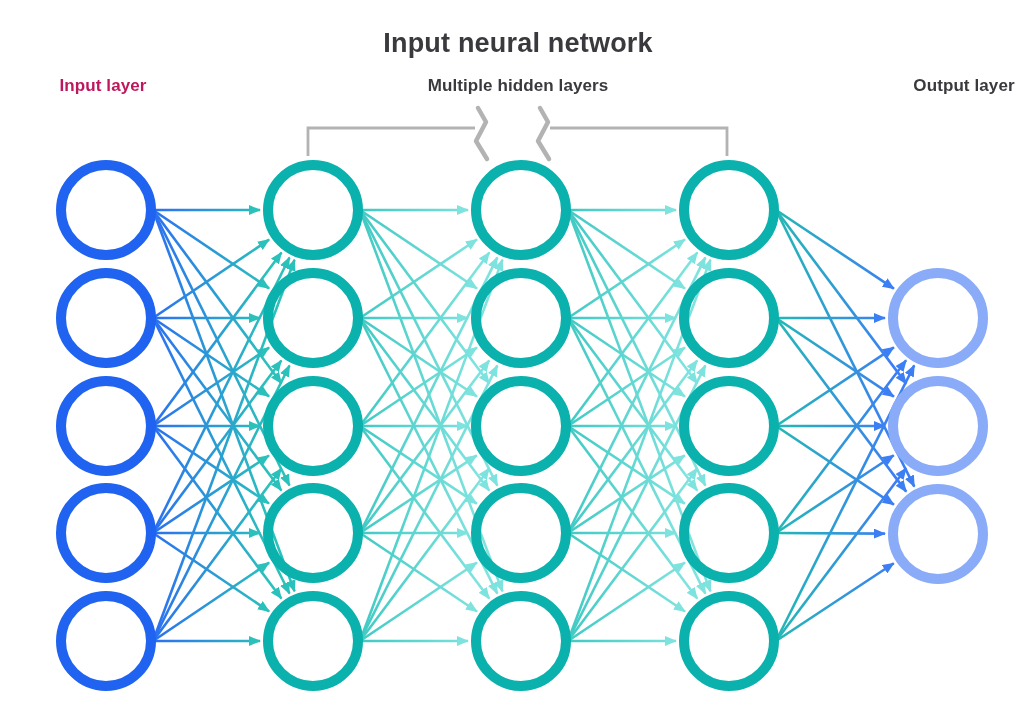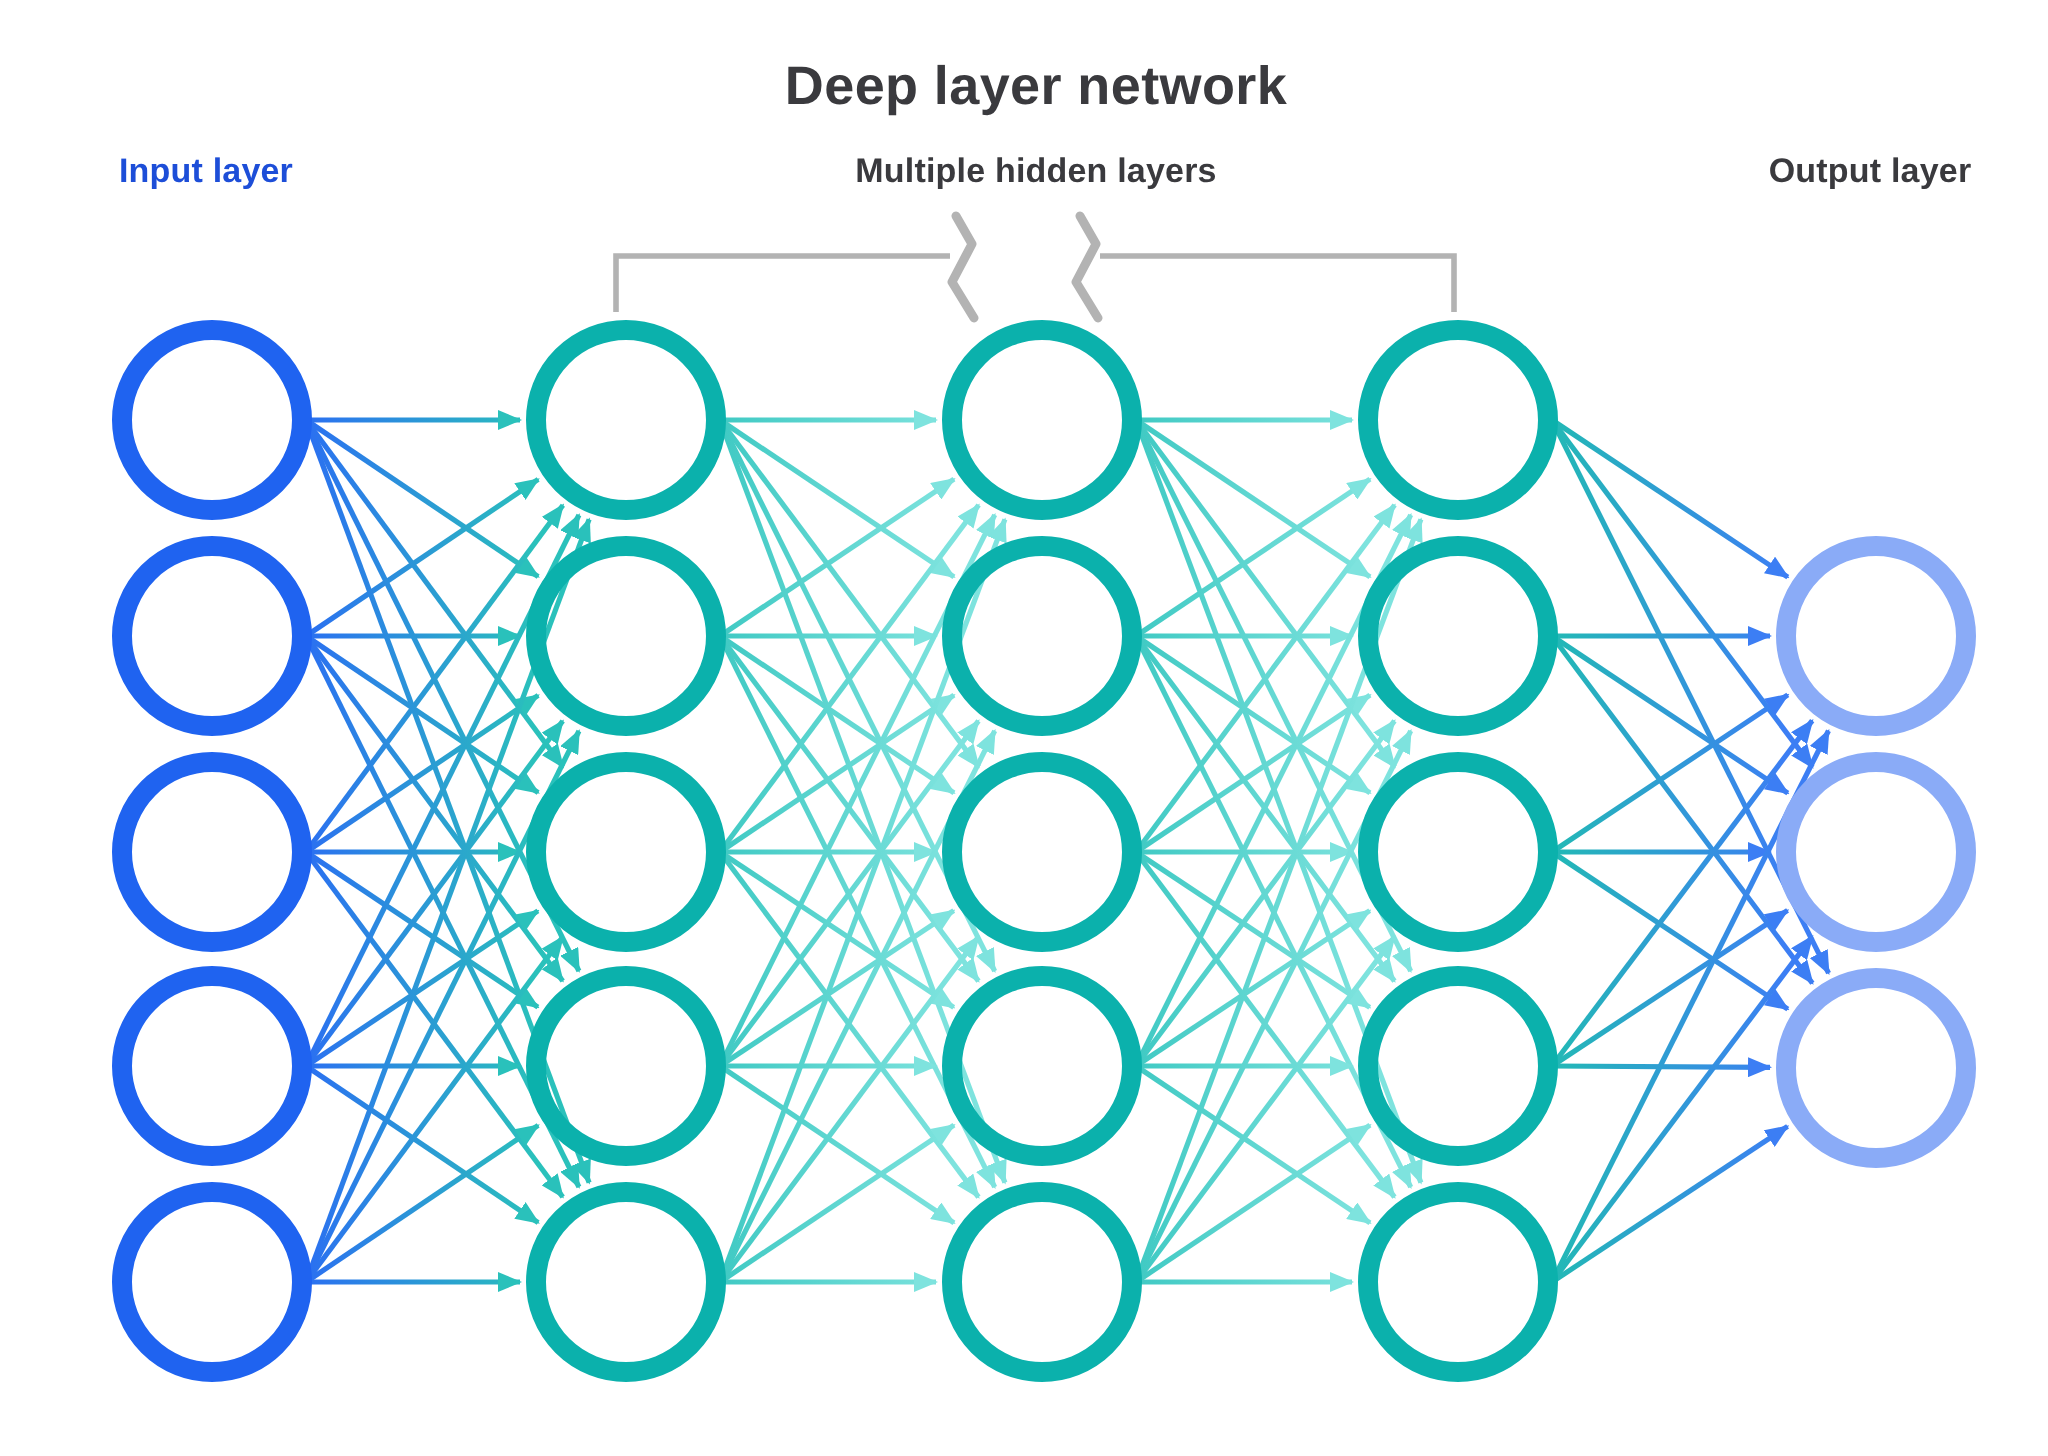--- a/index.html
+++ b/index.html
@@ -28,32 +28,32 @@
     position: absolute;
     top: 76px;
     transform: translateX(-50%);
     font-size: 17px;
     font-weight: 700;
     letter-spacing: 0.1px;
     white-space: nowrap;
   }
   .layer-label.input  { left: 103px; }
   .layer-label.hidden { left: 518px; text-align: right; }
-  .layer-label.output { left: 935px; }
+  .layer-label.output { left: 964px; }
   #network-canvas {
     position: absolute;
     top: 0;
     left: 0;
   }
 </style>
 </head>
 <body>
 
-<div class="page-title" style="color: rgb(58, 58, 62);">Deep layer network</div>
-<div class="layer-label input" style="color: #1d4ed8;">Input layer</div>
+<div class="page-title" style="color: rgb(58, 58, 62);">Input neural network</div>
+<div class="layer-label input" style="color: #be185d;">Input layer</div>
 <div class="layer-label hidden" style="color: rgb(58, 58, 62);">Multiple hidden layers</div>
 <div class="layer-label output" style="color: rgb(58, 58, 62);">Output layer</div>
 
 <svg id="network-canvas" width="1024" height="728" viewBox="0 0 1024 728" xmlns="http://www.w3.org/2000/svg">
     <defs>
       <linearGradient id="grad0" gradientUnits="userSpaceOnUse" x1="151" y1="0" x2="268" y2="0">
         <stop offset="0%" stop-color="#2b6ef2"></stop>
         <stop offset="100%" stop-color="#2ac1bb"></stop>
       </linearGradient>
       <marker id="arrow0" viewBox="0 0 12 10" refX="11" refY="5" markerWidth="12" markerHeight="10" markerUnits="userSpaceOnUse" orient="auto">

